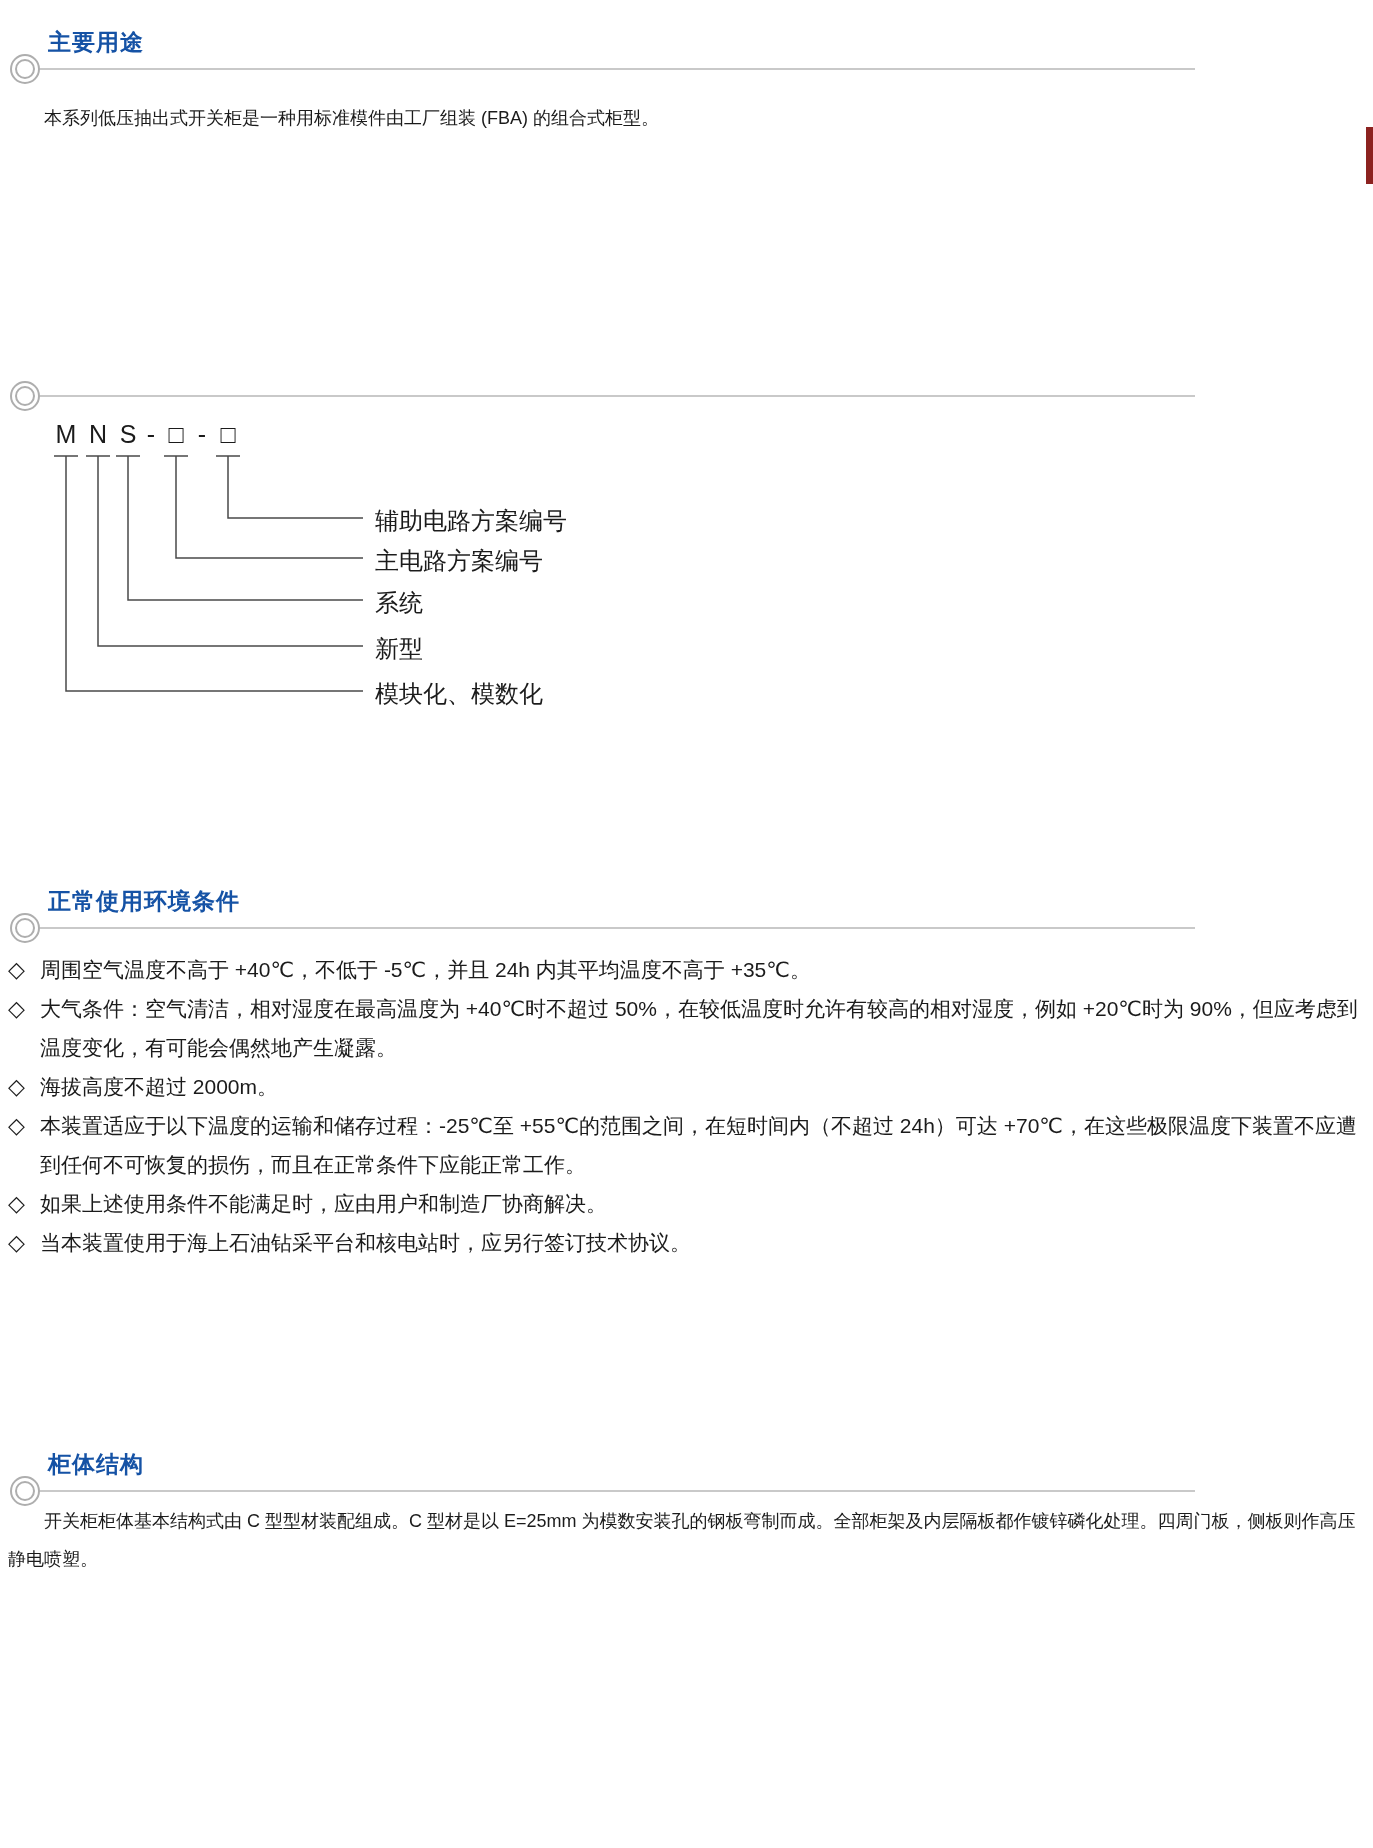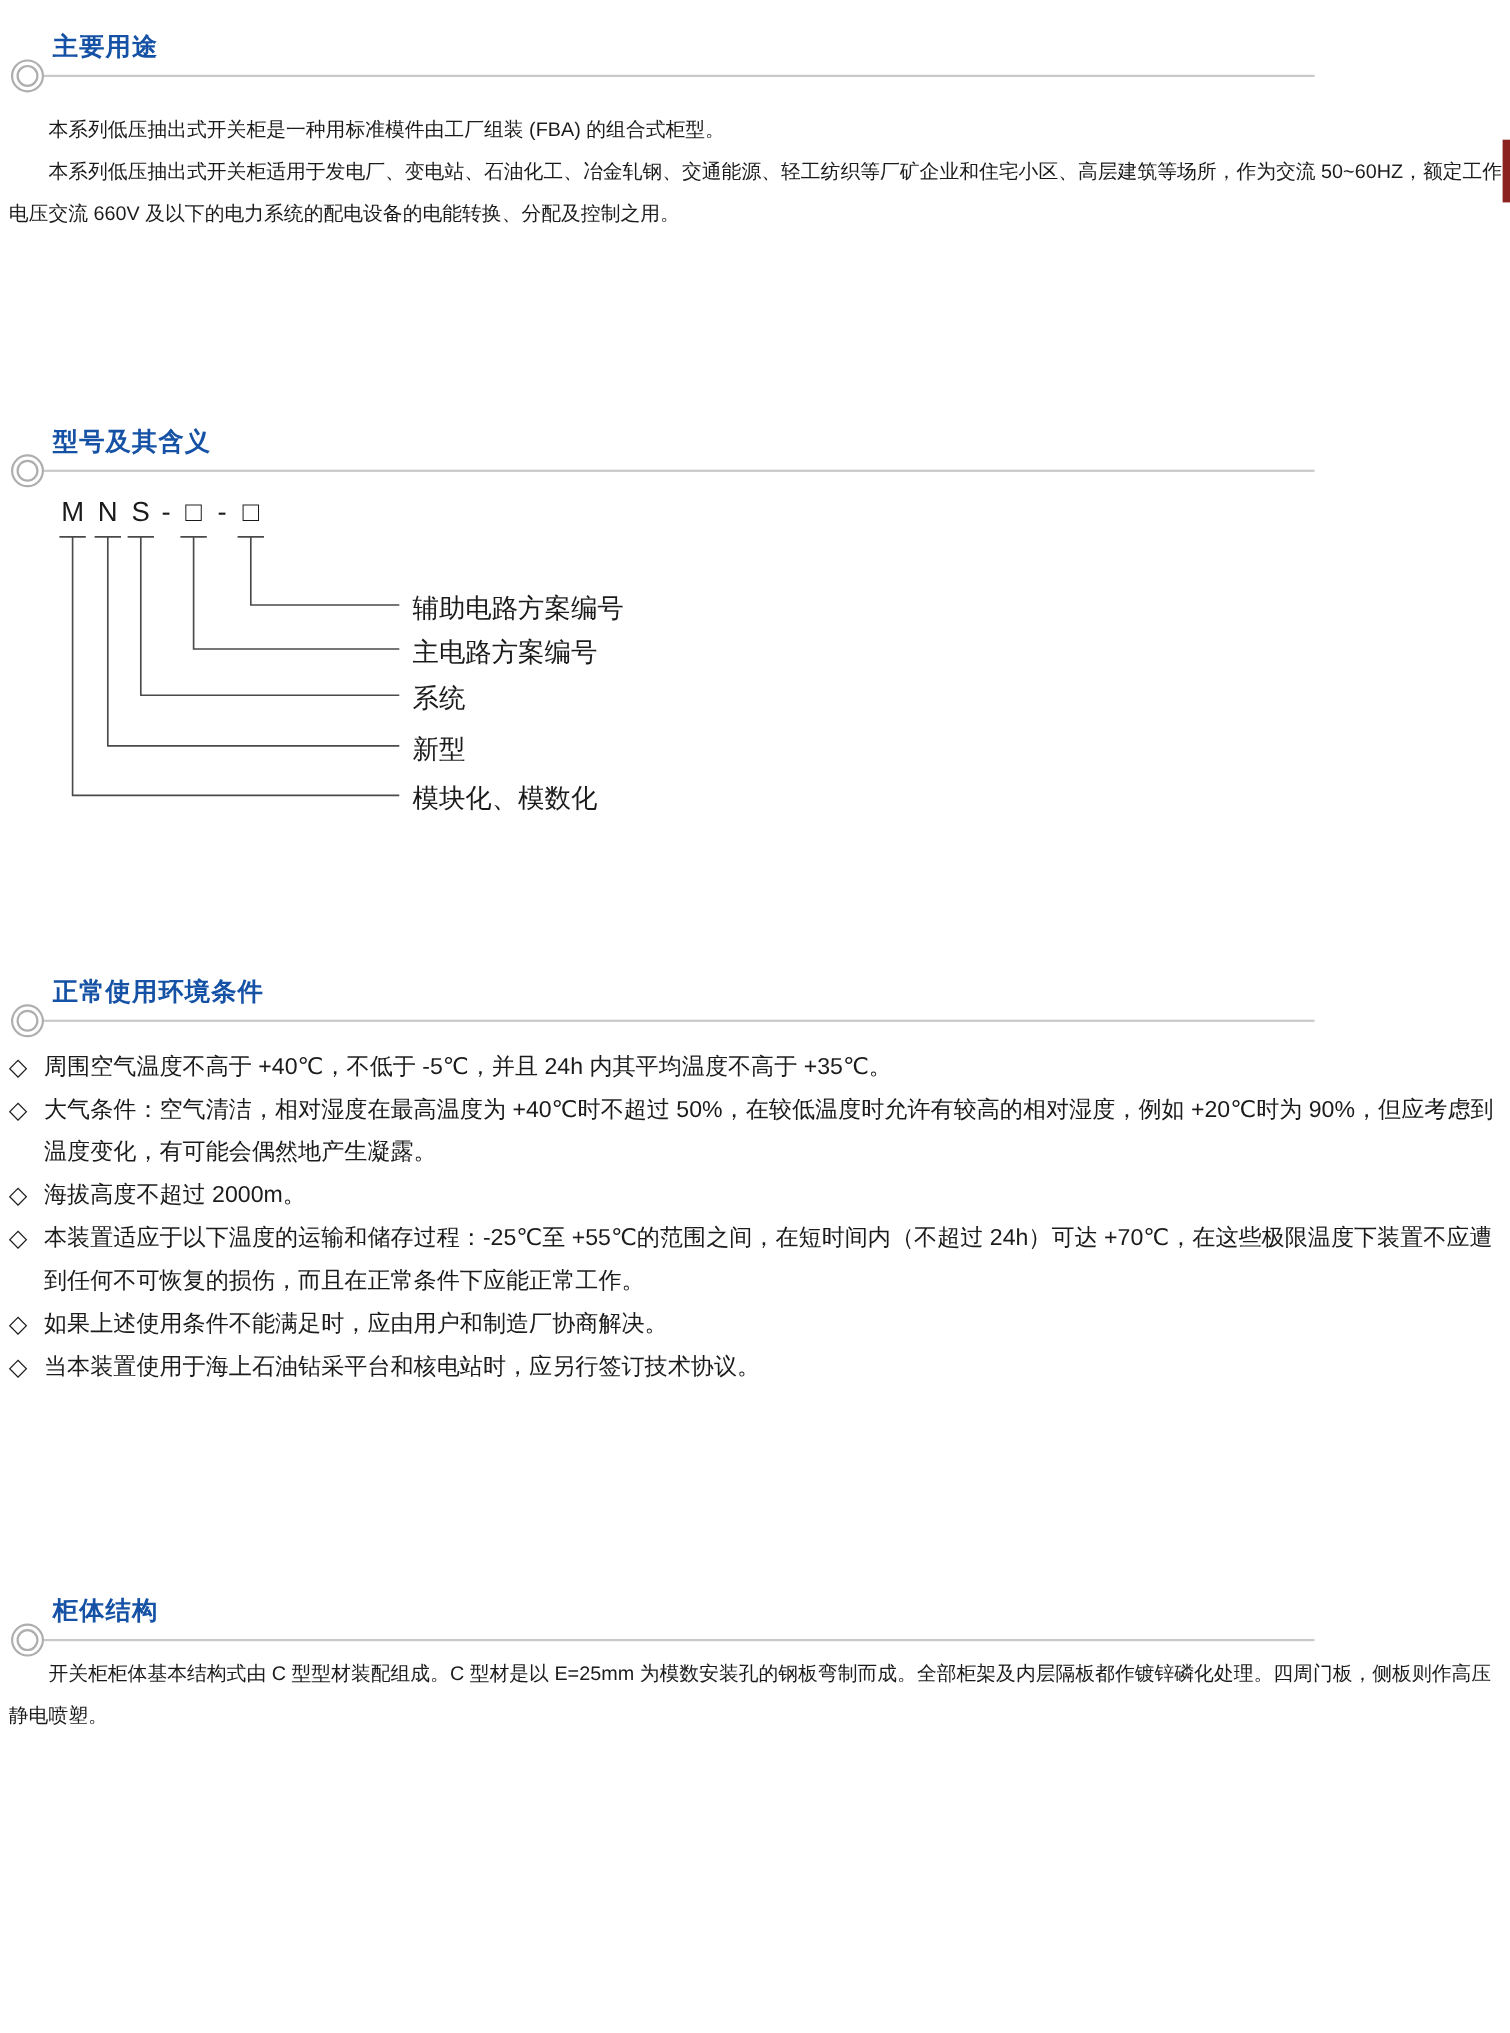--- a/index.html
+++ b/index.html
@@ -44,26 +44,24 @@
     <h2 class="sec-title">主要用途</h2>
     <div class="sec-rule-wrap">
       <div class="sec-rule"></div>
       <svg class="ring-icon" width="34" height="34" viewBox="0 0 34 34">
         <circle cx="17" cy="17" r="14" fill="#ffffff" stroke="#aeaeae" stroke-width="2"></circle>
         <circle cx="17" cy="17" r="9" fill="none" stroke="#aeaeae" stroke-width="2"></circle>
       </svg>
     </div>
     <div class="sec-body">
       <p>本系列低压抽出式开关柜是一种用标准模件由工厂组装 (FBA) 的组合式柜型。</p>
-      <p>本系列低压抽出式开关柜适用于发电厂、变电站、石油化工、冶金轧钢、交通能源、轻工纺织等厂矿企业和住宅小区、高层建筑等场所，作为交流 50~60HZ，额定工作电压交流 660V 及以下的电力系统的配电设备的电能转换、分配及控制之用。</p>
     </div>
   </div>
 
   <div class="section" style="top:385px">
-    <h2 class="sec-title">型号及其含义</h2>
     <div class="sec-rule-wrap">
       <div class="sec-rule"></div>
       <svg class="ring-icon" width="34" height="34" viewBox="0 0 34 34">
         <circle cx="17" cy="17" r="14" fill="#ffffff" stroke="#aeaeae" stroke-width="2"></circle>
         <circle cx="17" cy="17" r="9" fill="none" stroke="#aeaeae" stroke-width="2"></circle>
       </svg>
     </div>
 
     <div class="diagram">
       <svg width="640" height="305" viewBox="0 0 640 305">

